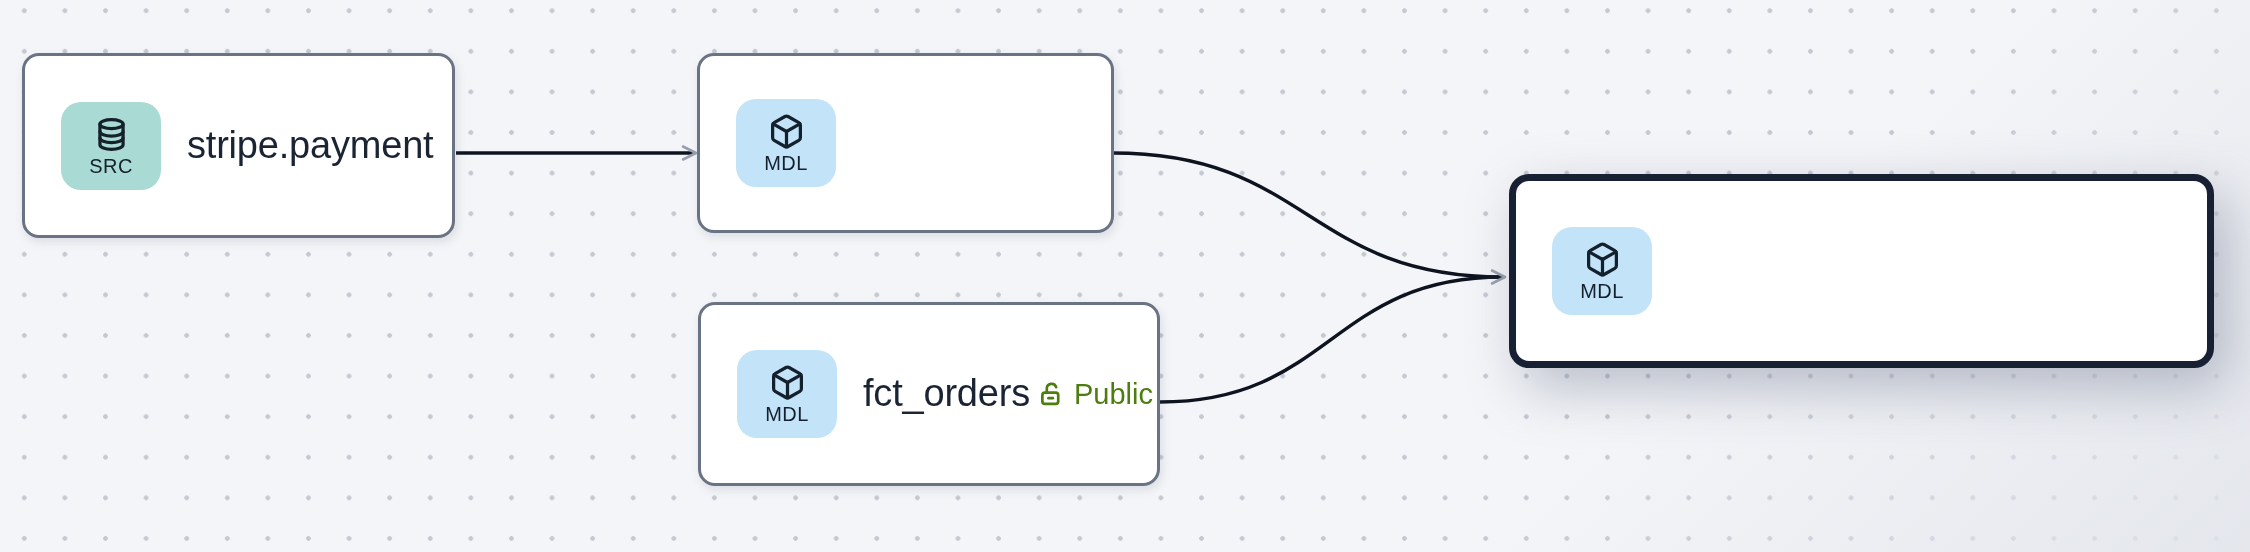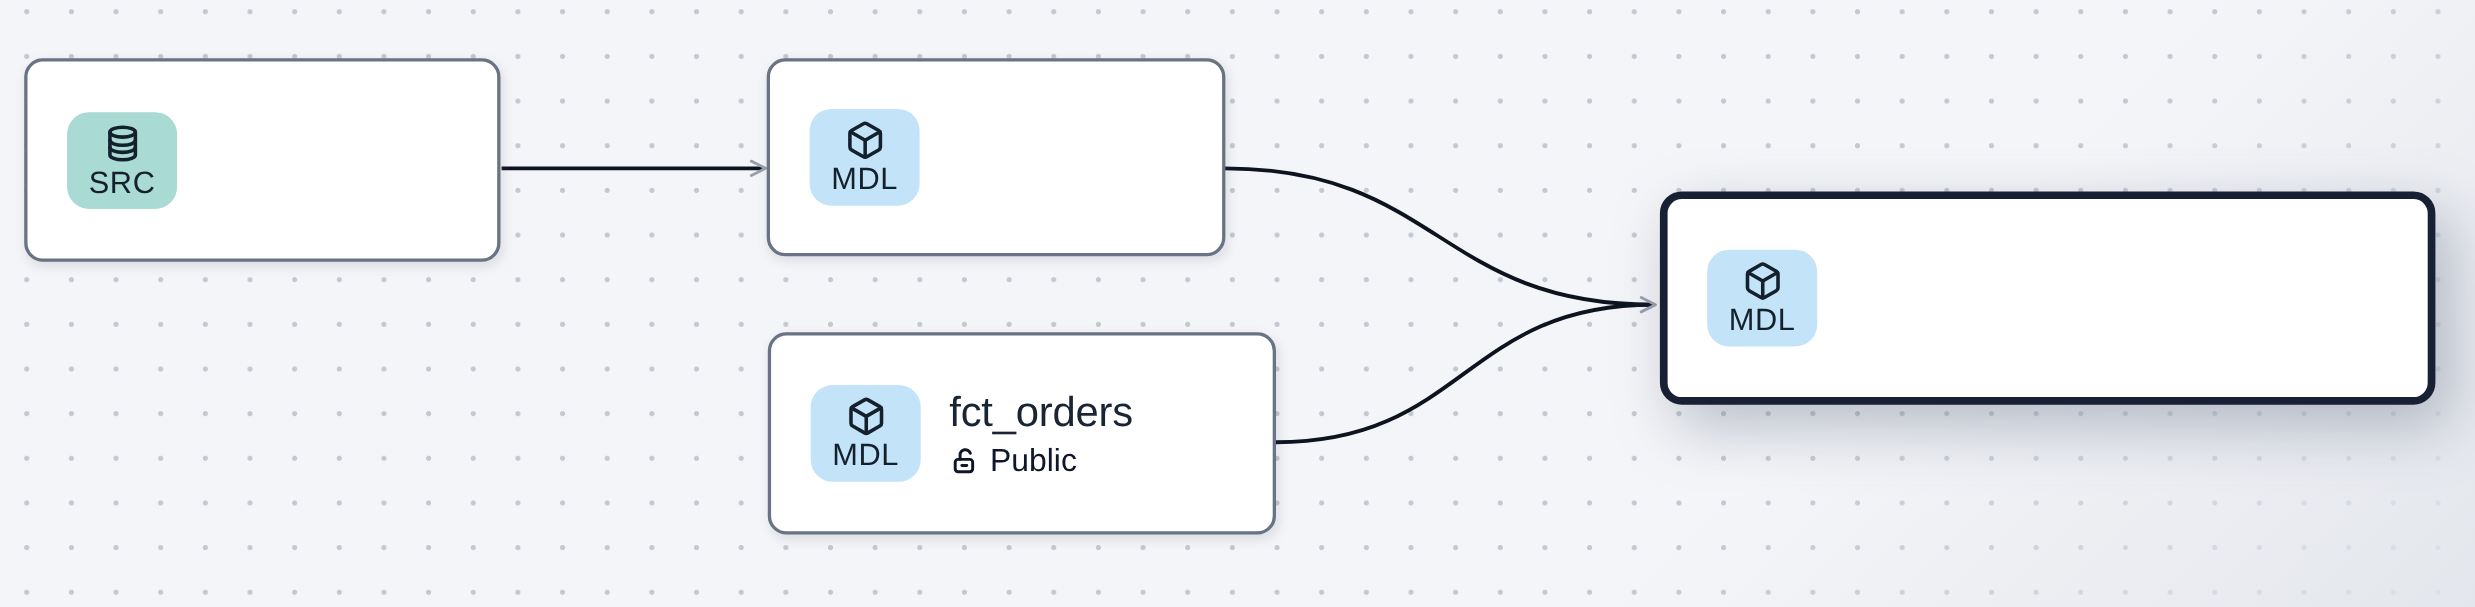--- a/index.html
+++ b/index.html
@@ -36,28 +36,28 @@
   .n4{left:1509px;top:174px;width:705px;height:194px;}
 
   .badge{
     flex:none;width:100px;height:88px;border-radius:20px;
     display:flex;flex-direction:column;align-items:center;justify-content:center;gap:3px;
     color:#15202d;
   }
   .badge-src{background:#a9dad4;}
   .badge-mdl{background:#c2e3f8;}
   .badge svg{width:37px;height:37px;display:block;}
-  .badge-label{font-size:28px;font-weight:500;line-height:1;letter-spacing:.5px;}
+  .badge-label{font-size:20px;font-weight:500;line-height:1;letter-spacing:.5px;}
 
   .node-label{
     font-size:38px;font-weight:500;color:#1a2433;line-height:1.15;
     white-space:nowrap;letter-spacing:-.2px;
   }
-  .node-text{display:flex;flex-direction:column;gap:7px;}
-  .access-row{display:flex;align-items:center;gap:9px;color:#0f172a;}
+  .node-text{display:flex;flex-direction:row;gap:7px;}
+  .access-row{display:flex;align-items:center;gap:9px;color:#4d7c0f;}
   .access-row svg{width:28px;height:28px;display:block;}
   .access-label{font-size:29px;font-weight:400;line-height:1;}
   .icon{display:flex;align-items:center;justify-content:center;}
 </style>
 </head>
 <body>
 
 <div class="canvas">
 
   <svg class="edges" width="2250" height="552" viewBox="0 0 2250 552">
@@ -73,20 +73,21 @@
       <span class="icon">
         <svg viewBox="0 0 24 24" fill="none" stroke="currentColor" stroke-width="2.1" stroke-linecap="round" stroke-linejoin="round">
           <ellipse cx="12" cy="5.3" rx="7.5" ry="2.9"></ellipse>
           <path d="M4.5 5.3v13.4c0 1.6 3.36 2.9 7.5 2.9s7.5-1.3 7.5-2.9V5.3"></path>
           <path d="M4.5 10.1c0 1.6 3.36 2.9 7.5 2.9s7.5-1.3 7.5-2.9"></path>
           <path d="M4.5 14.3c0 1.6 3.36 2.9 7.5 2.9s7.5-1.3 7.5-2.9"></path>
         </svg>
       </span>
       <span class="badge-label">SRC</span>
     </div>
+    <div class="node-label">stripe.payment</div>
   </div>
 
   <div class="node n2">
     <div class="badge badge-mdl" style="background-color: rgb(194, 227, 248);">
       <span class="icon">
         <svg viewBox="0 0 24 24" fill="none" stroke="currentColor" stroke-width="2.1" stroke-linecap="round" stroke-linejoin="round">
           <path d="M21 8a2 2 0 0 0-1-1.73l-7-4a2 2 0 0 0-2 0l-7 4A2 2 0 0 0 3 8v8a2 2 0 0 0 1 1.73l7 4a2 2 0 0 0 2 0l7-4A2 2 0 0 0 21 16Z"></path>
           <path d="m3.3 7 8.7 5 8.7-5"></path>
           <path d="M12 22V12"></path>
         </svg>

